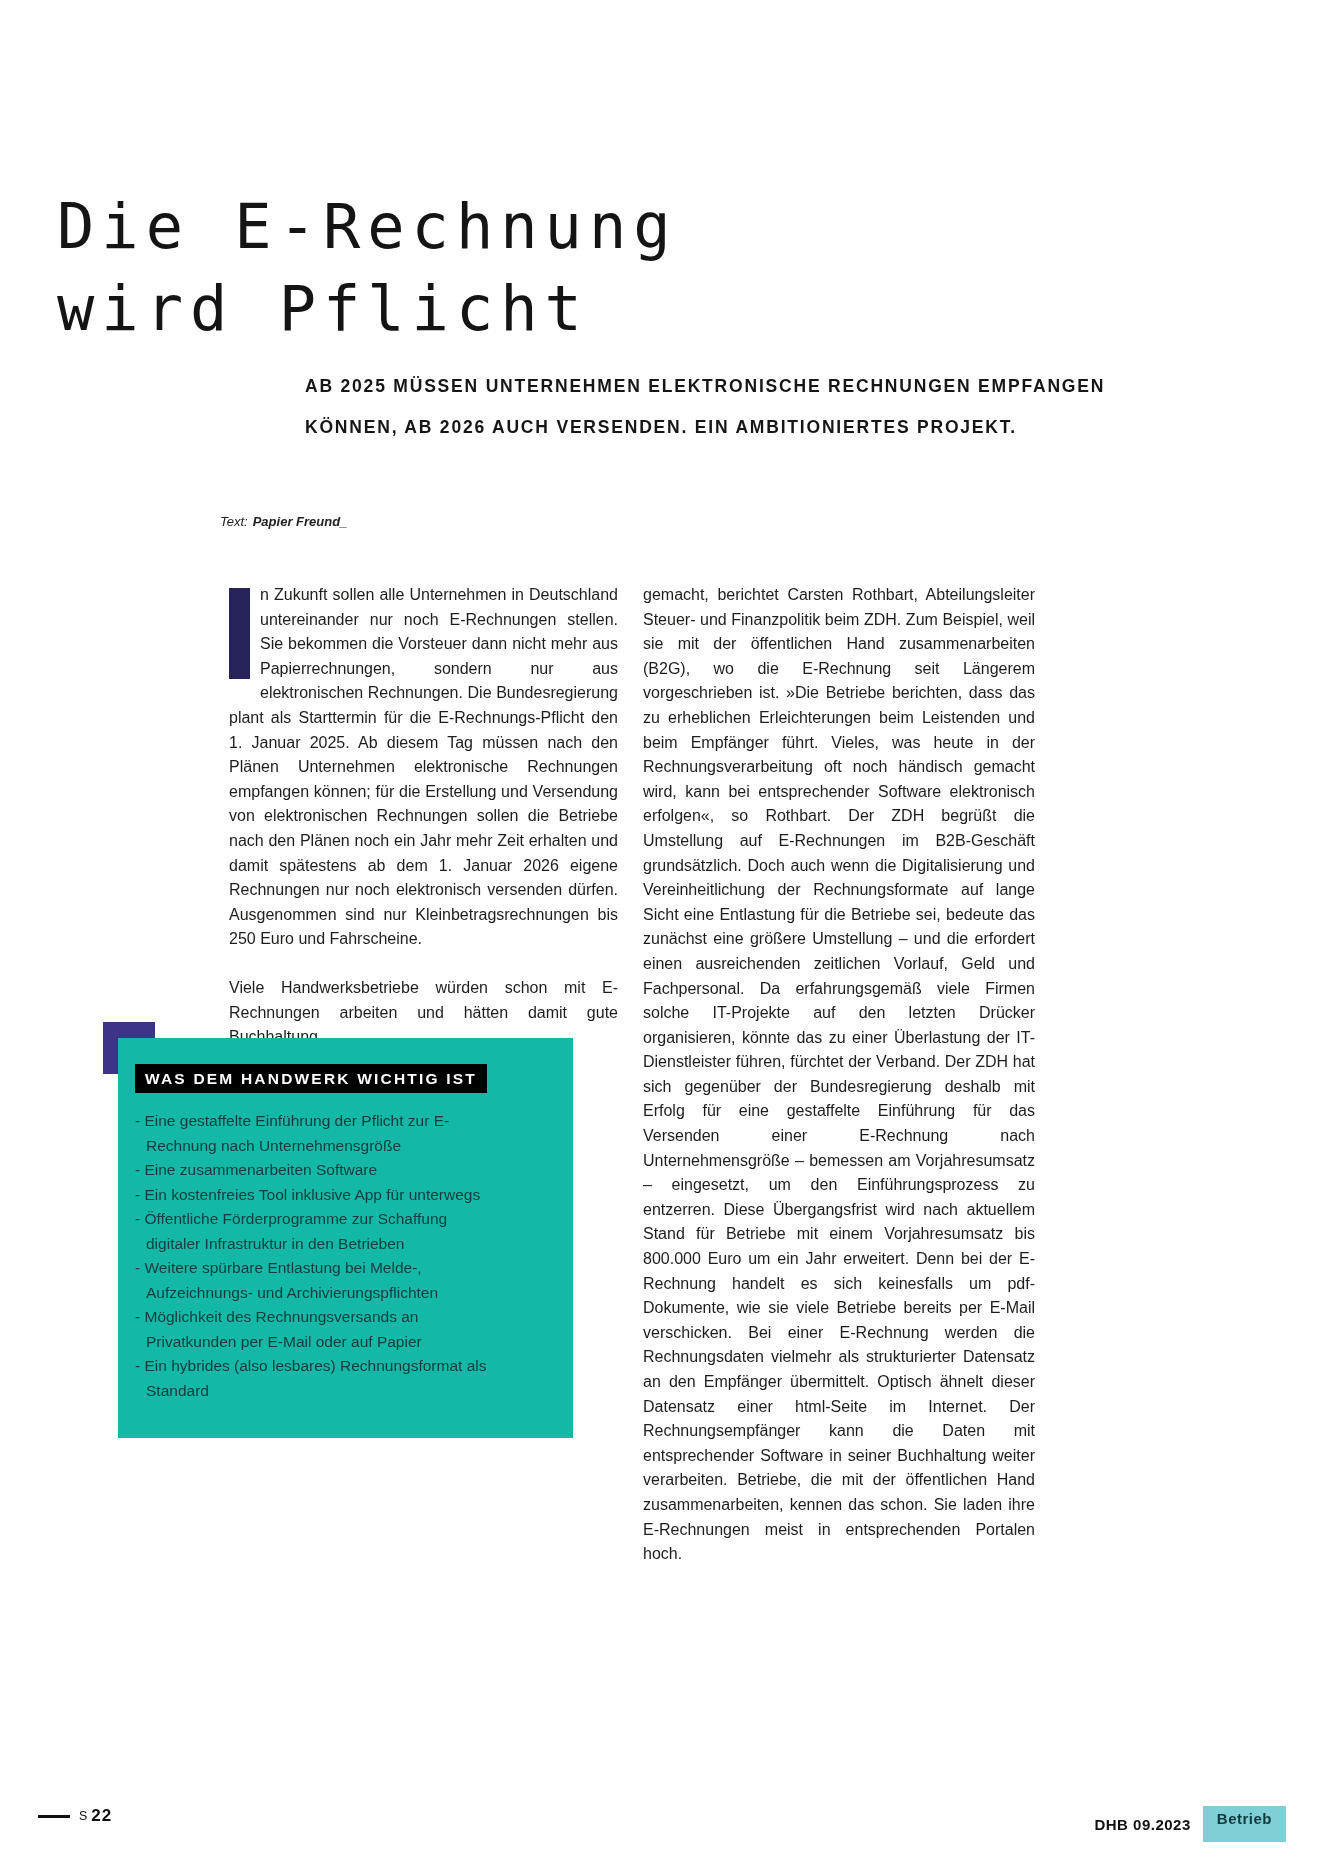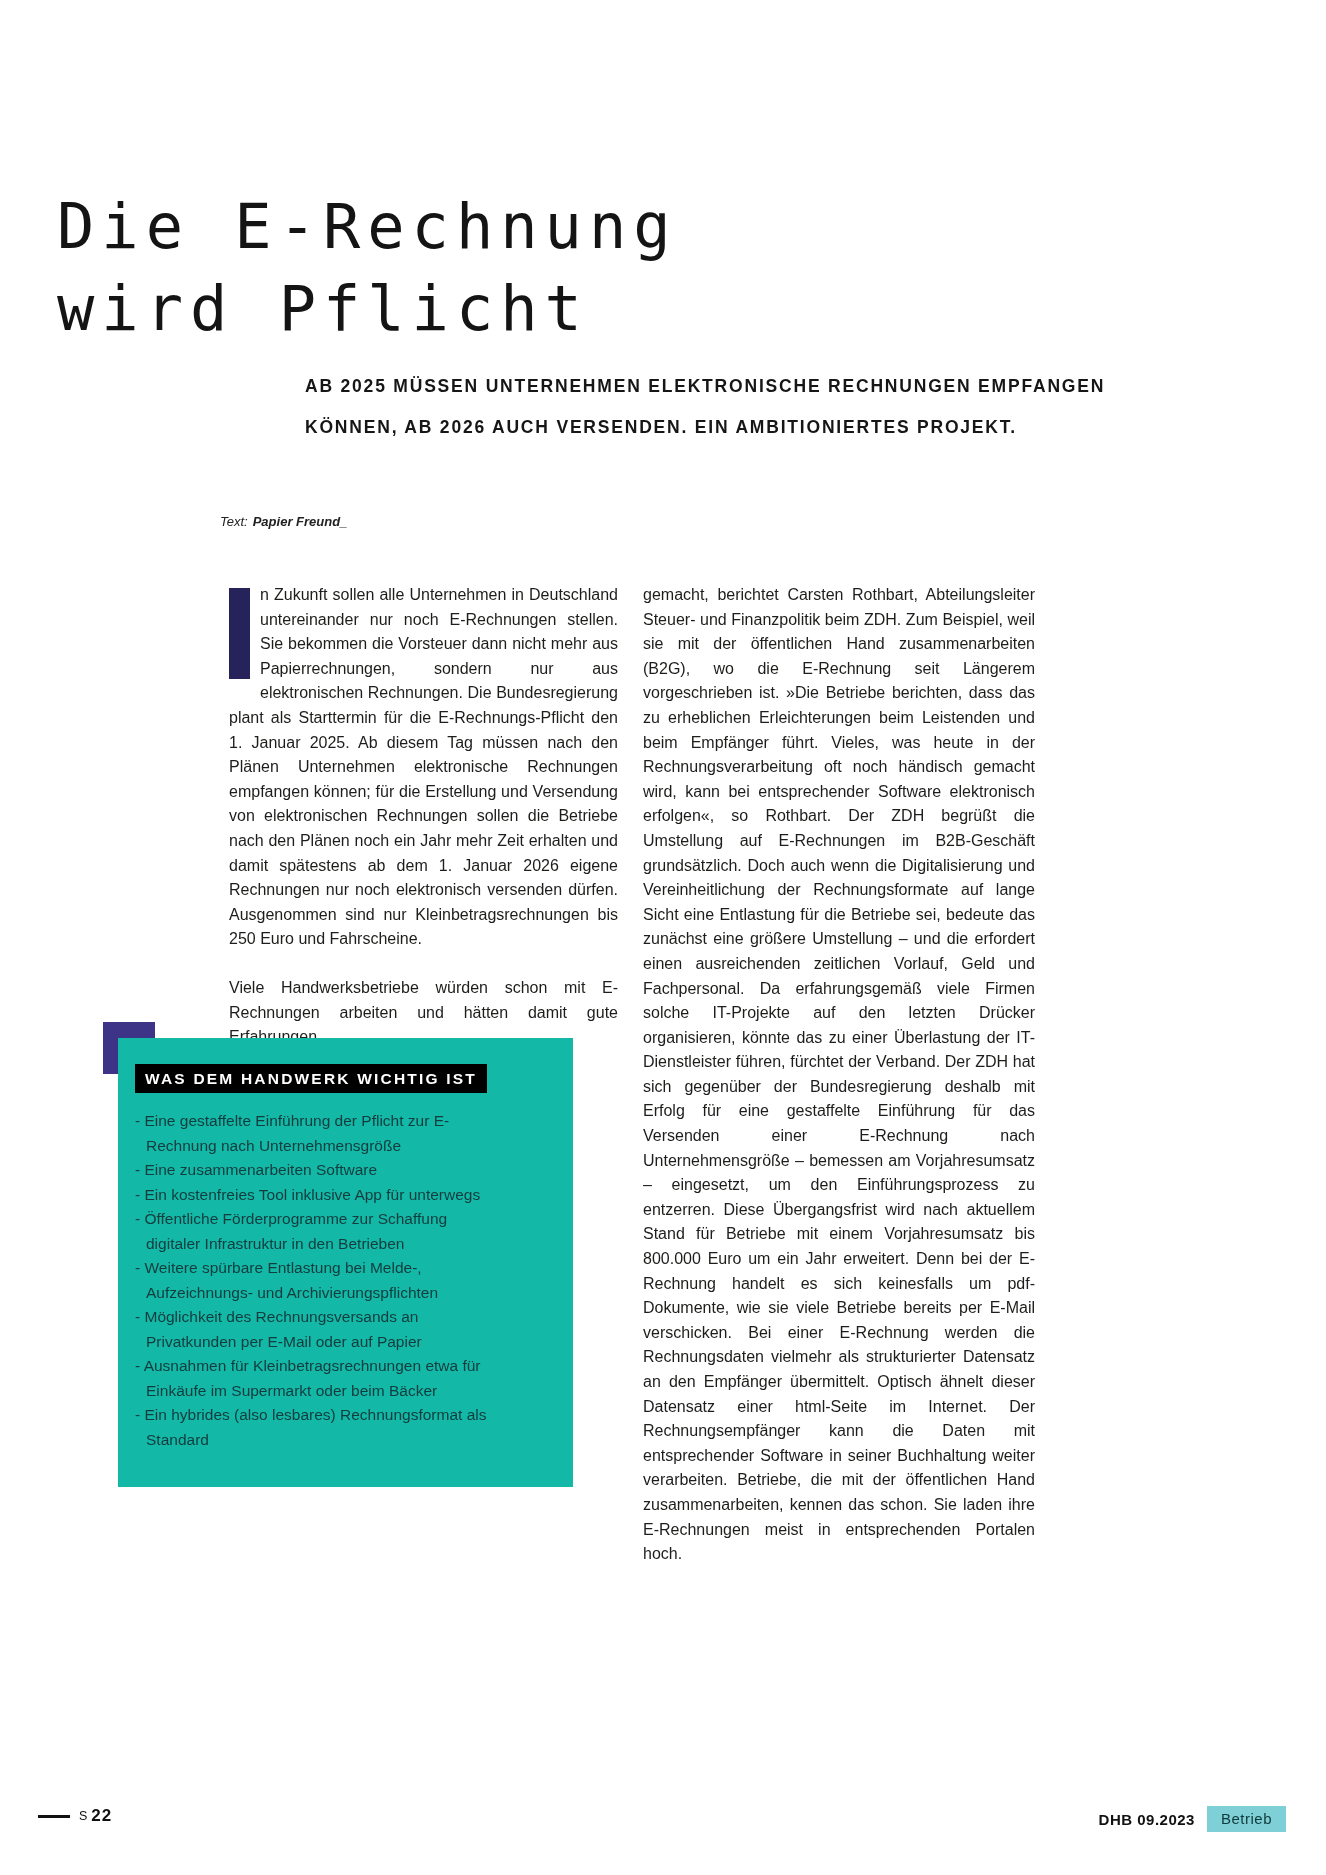--- a/index.html
+++ b/index.html
@@ -142,22 +142,22 @@
     right: 40px; top: 0;
     display: flex;
     align-items: center;
     gap: 12px;
   }
   .footer-issue { font-size: 15px; font-weight: 700; color: #111; letter-spacing: 0.5px; }
   .footer-section {
     background: #7ed0d6;
     color: #10393b;
     font-size: 15px;
-    font-weight: 400;
-    padding: 4px 14px 5px 14px;
+    font-weight: 700;
+    padding: 4px 14px 15px 14px;
     letter-spacing: 0.5px;
   }
 </style>
 </head>
 <body>
 
 <div class="page">
 
   <h1 class="title">
     <span class="title-line">Die E-Rechnung</span>
@@ -169,39 +169,38 @@
     <span class="sf-line">KÖNNEN, AB 2026 AUCH VERSENDEN. EIN AMBITIONIERTES PROJEKT.</span>
   </div>
 
   <div class="byline">
     <span class="byline-label">Text:</span><span class="byline-name">Papier Freund_</span>
   </div>
 
   <div class="body-columns">
     <div class="col col-left">
       <p class="para"><span class="dropcap"></span><span>n Zukunft sollen alle Unternehmen in Deutschland untereinander nur noch E-Rechnungen stellen. Sie bekommen die Vorsteuer dann nicht mehr aus Papierrechnungen, sondern nur aus elektronischen Rechnungen. Die Bundesregierung plant als Starttermin für die E-Rechnungs-Pflicht den 1. Januar 2025. Ab diesem Tag müssen nach den Plänen Unternehmen elektronische Rechnungen empfangen können; für die Erstellung und Versendung von elektronischen Rechnungen sollen die Betriebe nach den Plänen noch ein Jahr mehr Zeit erhalten und damit spätestens ab dem 1. Januar 2026 eigene Rechnungen nur noch elektronisch versenden dürfen. Ausgenommen sind nur Kleinbetragsrechnungen bis 250 Euro und Fahrscheine.</span></p>
-      <p class="para">Viele Handwerksbetriebe würden schon mit E-Rechnungen arbeiten und hätten damit gute Erfahrungen</p>
+      <p class="para">Viele Handwerksbetriebe würden schon mit E-Rechnungen arbeiten und hätten damit gute Buchhaltung</p>
     </div>
     <div class="col col-right">
       <p class="para">gemacht, berichtet Carsten Rothbart, Abteilungsleiter Steuer- und Finanzpolitik beim ZDH. Zum Beispiel, weil sie mit der öffentlichen Hand zusammenarbeiten (B2G), wo die E-Rechnung seit Längerem vorgeschrieben ist. »Die Betriebe berichten, dass das zu erheblichen Erleichterungen beim Leistenden und beim Empfänger führt. Vieles, was heute in der Rechnungsverarbeitung oft noch händisch gemacht wird, kann bei entsprechender Software elektronisch erfolgen«, so Rothbart. Der ZDH begrüßt die Umstellung auf E-Rechnungen im B2B-Geschäft grundsätzlich. Doch auch wenn die Digitalisierung und Vereinheitlichung der Rechnungsformate auf lange Sicht eine Entlastung für die Betriebe sei, bedeute das zunächst eine größere Umstellung – und die erfordert einen ausreichenden zeitlichen Vorlauf, Geld und Fachpersonal. Da erfahrungsgemäß viele Firmen solche IT-Projekte auf den letzten Drücker organisieren, könnte das zu einer Überlastung der IT-Dienstleister führen, fürchtet der Verband. Der ZDH hat sich gegenüber der Bundesregierung deshalb mit Erfolg für eine gestaffelte Einführung für das Versenden einer E-Rechnung nach Unternehmensgröße – bemessen am Vorjahresumsatz – eingesetzt, um den Einführungsprozess zu entzerren. Diese Übergangsfrist wird nach aktuellem Stand für Betriebe mit einem Vorjahresumsatz bis 800.000 Euro um ein Jahr erweitert. Denn bei der E-Rechnung handelt es sich keinesfalls um pdf-Dokumente, wie sie viele Betriebe bereits per E-Mail verschicken. Bei einer E-Rechnung werden die Rechnungsdaten vielmehr als strukturierter Datensatz an den Empfänger übermittelt. Optisch ähnelt dieser Datensatz einer html-Seite im Internet. Der Rechnungsempfänger kann die Daten mit entsprechender Software in seiner Buchhaltung weiter verarbeiten. Betriebe, die mit der öffentlichen Hand zusammenarbeiten,  kennen das schon. Sie laden ihre E-Rechnungen meist in entsprechenden Portalen hoch.</p>
     </div>
   </div>
 
   <div class="infobox">
     <div class="infobox-accent"></div>
     <div class="infobox-panel">
       <div class="infobox-title">WAS DEM HANDWERK WICHTIG IST</div>
       <ul class="infobox-list">
         <li>Eine gestaffelte Einführung der Pflicht zur E-Rechnung nach Unternehmensgröße</li>
         <li>Eine zusammenarbeiten Software</li>
         <li>Ein kostenfreies Tool inklusive App für unterwegs</li>
         <li>Öffentliche Förderprogramme zur Schaffung digitaler Infrastruktur in den Betrieben</li>
         <li>Weitere spürbare Entlastung bei Melde-, Aufzeichnungs- und Archivierungspflichten</li>
         <li>Möglichkeit des Rechnungsversands an Privatkunden per E-Mail oder auf Papier</li>
-        <li>Ausnahmen für Kleinbetragsrechnungen etwa für Einkäufe im Supermarkt oder beim Bäcker</li>
         <li>Ein hybrides (also lesbares) Rechnungsformat als Standard</li>
       </ul>
     </div>
   </div>
 
   <div class="footer">
     <div class="footer-left">
       <span class="footer-rule"></span>
       <span class="footer-s">S</span>
       <span class="footer-num">22</span>

